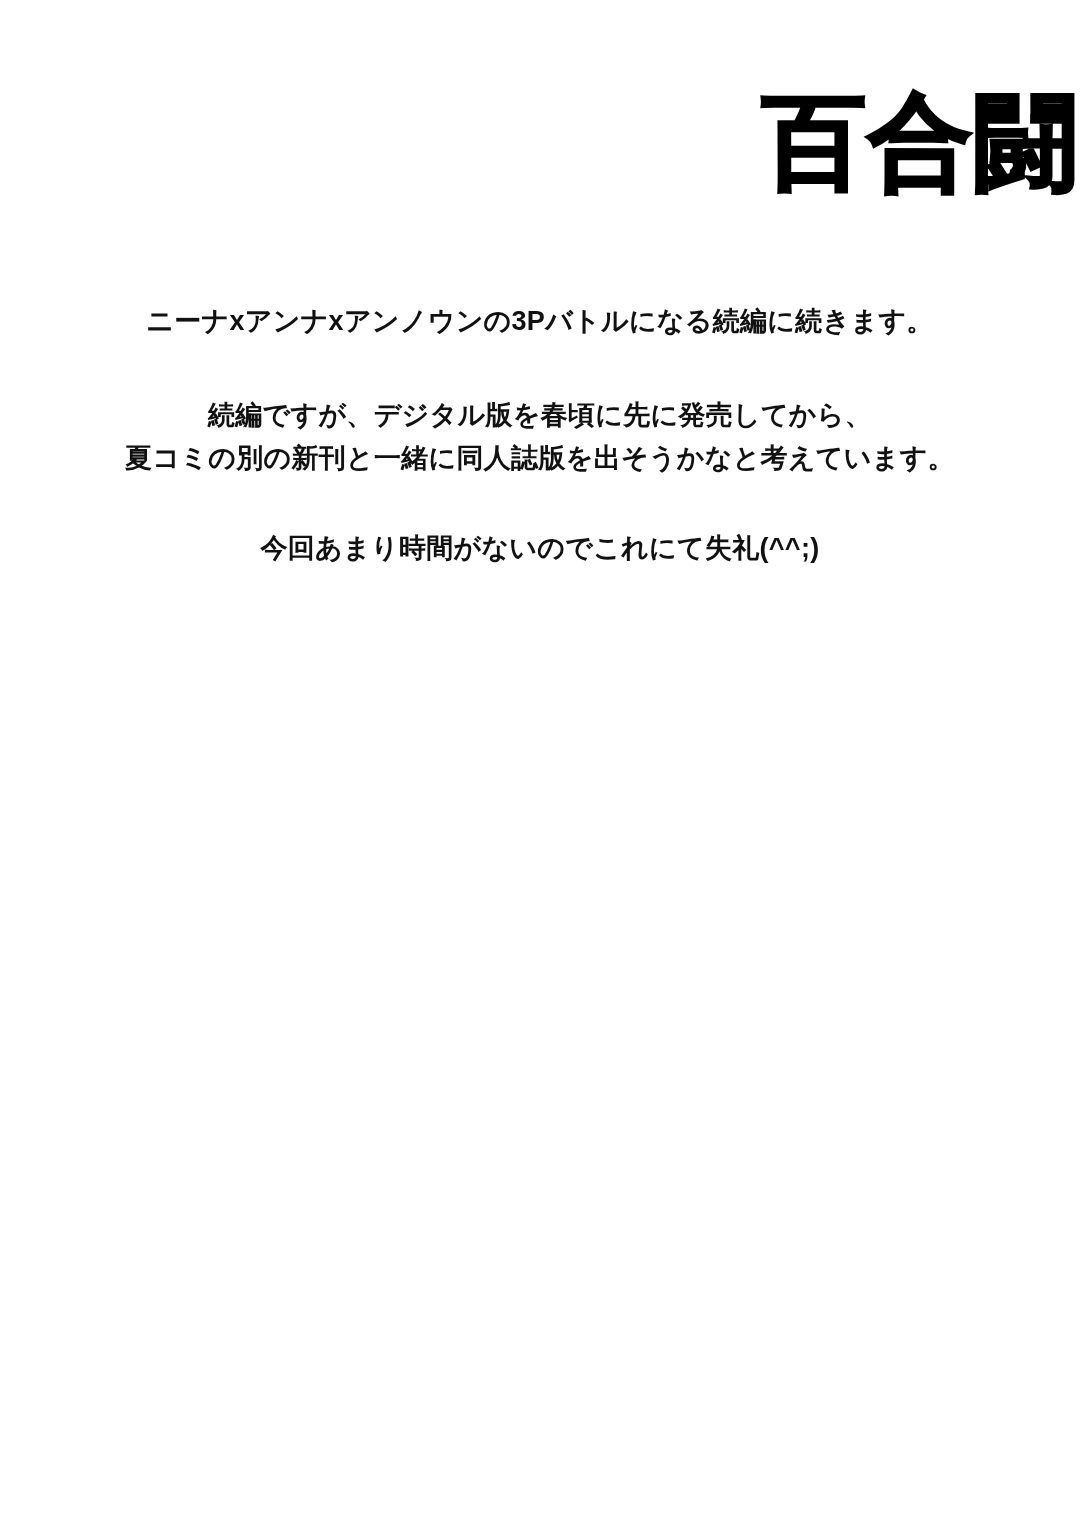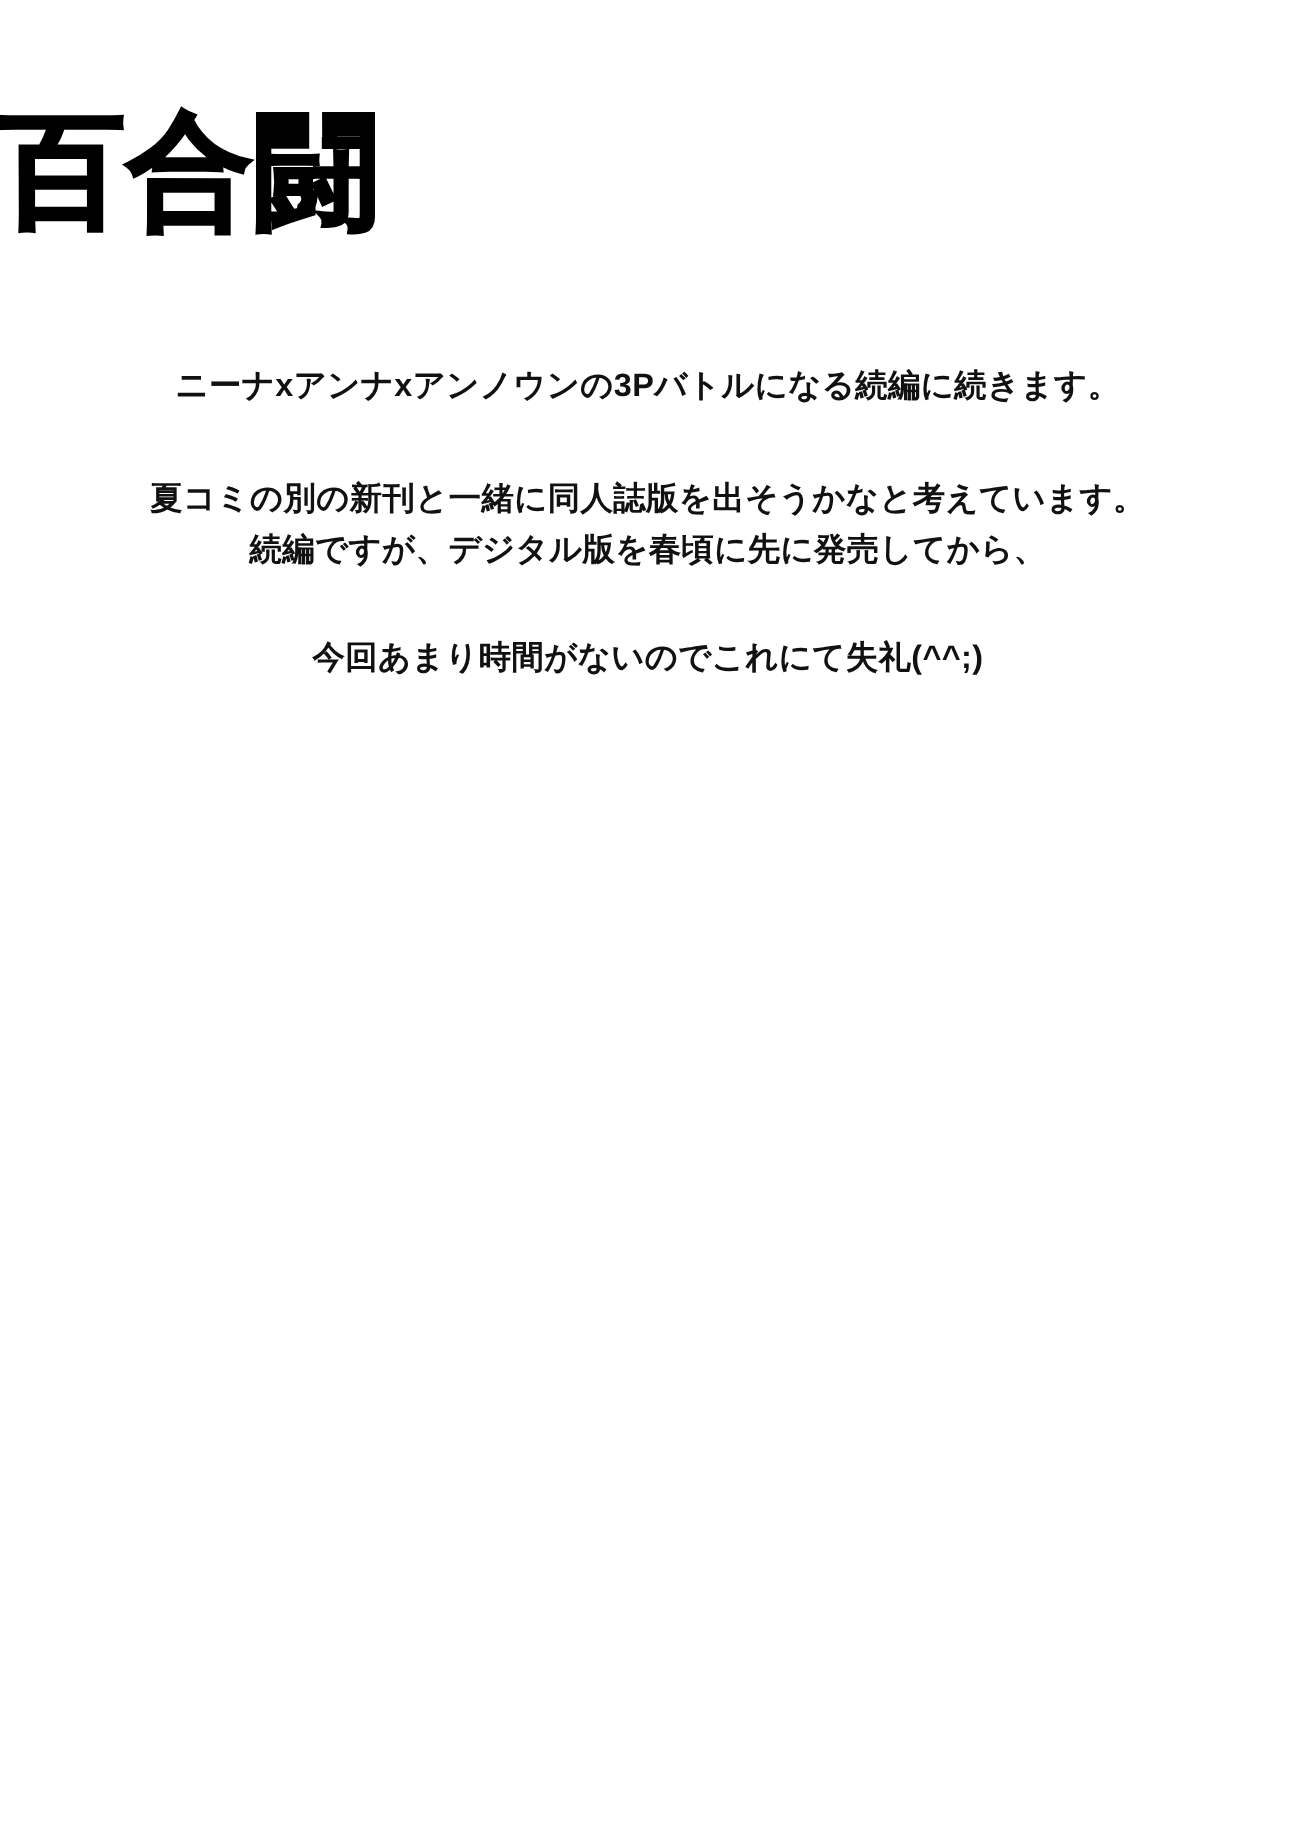--- a/index.html
+++ b/index.html
@@ -18,21 +18,21 @@
     position: relative;
     width: 1080px;
     height: 1522px;
     background: #ffffff;
   }
   .title {
     position: absolute;
     top: 88px;
     left: 0;
     width: 1080px;
-    text-align: left;
+    text-align: right;
     font-family: "DejaVu Sans", "Liberation Sans", sans-serif;
     font-size: 104px;
     line-height: 1.05;
     font-weight: 700;
     letter-spacing: 2px;
     color: #000000;
     -webkit-text-stroke: 3px #000000;
   }
   .afterword {
     position: absolute;
@@ -62,22 +62,22 @@
   <div class="title">百合闘</div>
 
   <div class="afterword">
 
     <p class="para gap-lg">
       <span class="line">ニーナxアンナxアンノウンの3Pバトルになる続編に続きます。</span>
     </p>
 
 
     <p class="para gap-md">
+      <span class="line">続編ですが、デジタル版を春頃に先に発売してから、</span>
       <span class="line">夏コミの別の新刊と一緒に同人誌版を出そうかなと考えています。</span>
-      <span class="line">続編ですが、デジタル版を春頃に先に発売してから、</span>
     </p>
 
     <p class="para">
       <span class="line">今回あまり時間がないのでこれにて失礼(^^;)</span>
     </p>
 
   </div>
 
 </div>
 

